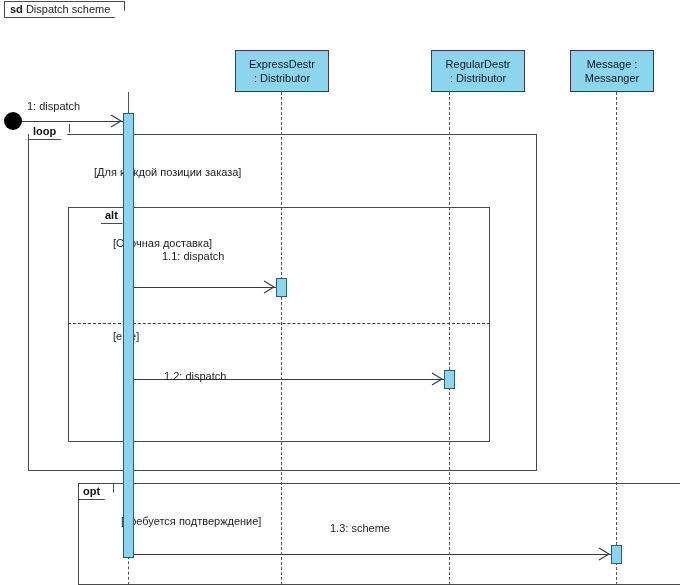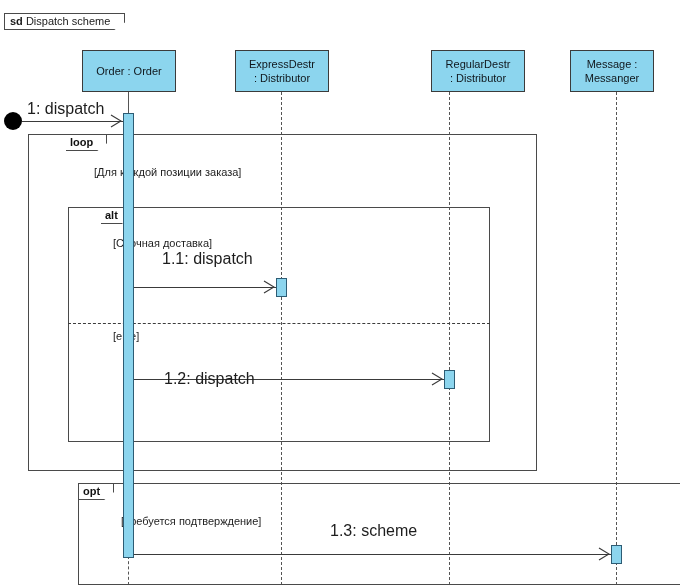--- a/index.html
+++ b/index.html
@@ -99,21 +99,21 @@
     white-space: nowrap;
   }
   
   .msg-line {
     position: absolute;
     height: 0;
     border-top: 1px solid #3a3a3a;
   }
   .msg-label {
     position: absolute;
-    font-size: 16px;
+    font-size: 11px;
     color: #1d1d1d;
     white-space: nowrap;
   }
   .arrow-open {
     position: absolute;
     width: 14px;
     height: 14px;
   }
   .found-dot {
     position: absolute;
@@ -121,28 +121,25 @@
     height: 18px;
     border-radius: 50%;
     background: #000000;
   }
 </style>
 </head>
 <body>
 
 <div id="canvas">
 
-  <div class="frame-tab" style="left:4px; top:13px;">
+  <div class="frame-tab" style="left:4px; top:1px;">
     <span class="kw">sd</span>
     <span>Dispatch scheme</span>
   </div>
 
-  <div class="lifeline-box" style="left:82px; top:50px; width:94px; height:42px;">
-    <span>Order : Order</span>
-  </div>
   <div class="lifeline-box" style="left:235px; top:50px; width:94px; height:42px;text-align:right;">
     <span>ExpressDestr</span>
     <span>: Distributor</span>
   </div>
   <div class="lifeline-box" style="left:403px; top:50px; width:94px; height:42px;margin-left:28px;">
     <span>RegularDestr</span>
     <span>: Distributor</span>
   </div>
   <div class="lifeline-box" style="left:570px; top:50px; width:84px; height:42px;">
     <span>Message :</span>
@@ -150,21 +147,21 @@
   </div>
 
   <div class="lifeline-line solid-head" style="left:128px; top:92px; height:22px;"></div>
   <div class="lifeline-line" style="left:128px; top:556px; height:29px;"></div>
 
   <div class="lifeline-line" style="left:281px; top:92px; height:493px;"></div>
   <div class="lifeline-line" style="left:449px; top:92px; height:493px;"></div>
   <div class="lifeline-line" style="left:616px; top:92px; height:493px;"></div>
 
   <div class="fragment" style="left:28px; top:134px; width:509px; height:337px;"></div>
-  <div class="op-label" style="left:29px; top:135px;margin-left:37px;">loop</div>
+  <div class="op-label" style="left:29px; top:124px;">loop</div>
   <div class="guard" style="left:94px; top:166px;">[Для каждой позиции заказа]</div>
 
   <div class="fragment" style="left:68px; top:207px; width:422px; height:235px;"></div>
   <div class="op-label" style="left:69px; top:208px;margin-left:32px;">alt</div>
   <div class="guard" style="left:113px; top:237px;">[Срочная доставка]</div>
   <div class="fragment-divider" style="left:68px; top:323px; width:422px;"></div>
   <div class="guard" style="left:113px; top:330px;">[else]</div>
 
   <div class="fragment" style="left:78px; top:483px; width:610px; height:102px;"></div>
   <div class="op-label" style="left:79px; top:484px;text-align:right;">opt</div>

